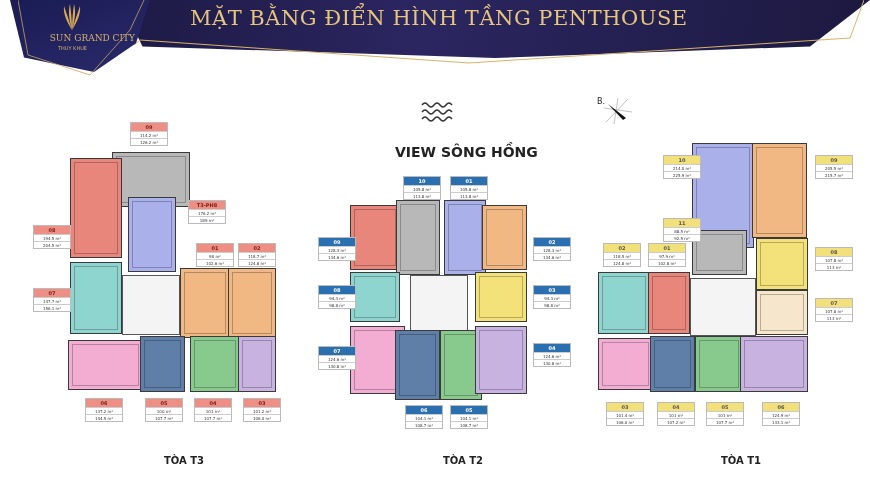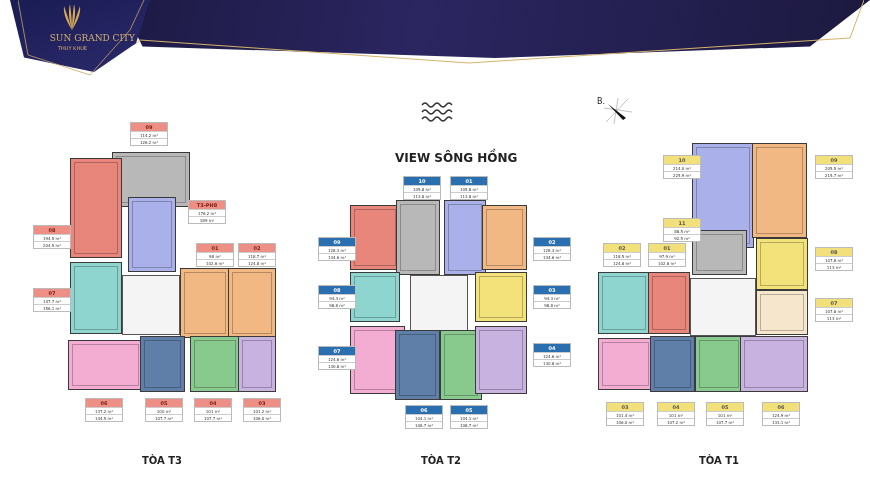--- a/index.html
+++ b/index.html
@@ -15,49 +15,50 @@
 
   .logo { position: absolute; left: 10px; top: 0; width: 140px; height: 72px;
     background: linear-gradient(160deg, #1a1c54, #2a2a6b);
     clip-path: polygon(0 0, 100% 0, 90% 60%, 60% 100%, 10% 80%); }
   .logo-mark { position: absolute; left: 48px; top: 2px; width: 28px; height: 30px; }
   .logo-name { position: absolute; left: 0; width: 125px; top: 33px; text-align: right; font-family: "DejaVu Serif", serif; font-size: 9px; color: #d3b06e; }
   .logo-sub { position: absolute; left: 0; width: 125px; top: 45px; text-align: center; font-size: 5px; color: #d3b06e; }
 
   
   .waves { position: absolute; left: 420px; top: 100px; width: 36px; height: 24px; }
-  .view-label { position: absolute; left: 395px; top: 151px; font-size: 12px; font-weight: bold; color: #222; white-space: nowrap; }
+  .view-label { position: absolute; left: 395px; top: 144px; font-size: 14px; font-weight: bold; color: #222; white-space: nowrap; }
 
   .compass { position: absolute; left: 596px; top: 96px; width: 40px; height: 30px; }
   .compass-label { position: absolute; left: 597px; top: 97px; font-size: 8px; color: #222; }
 
   
   .plan { position: absolute; }
   .unit { position: absolute; border: 1.3px solid #3a3a3a; }
   .unit::after { content: ""; position: absolute; inset: 3px; border: 0.6px solid rgba(0,0,0,0.25); }
   .core { position: absolute; background: #f4f4f4; border: 1px solid #555; }
 
   
   .tag { position: absolute; width: 38px; background: #fff; border: 0.6px solid #bbb; text-align: center; }
   .tag .hd { font-size: 5px; font-weight: bold; height: 8px; line-height: 8px; }
   .tag .r { font-size: 4px; height: 7px; line-height: 7px; color: #333; border-top: 0.5px solid #ccc; }
   .t3 .hd { background: #ee8f86; color: #7a1b13; }
   .t2 .hd { background: #2a6fb0; color: #fff; }
   .t1 .hd { background: #f2e07a; color: #555; }
 
-  .tower-name { position: absolute; font-size: 10px; font-weight: bold; color: #222; white-space: nowrap; }
+  .tower-name { position: absolute; font-size: 10px; font-weight: bold; color: #222; white-space: nowrap; margin-left: 22px; }
 </style>
 </head>
 <body>
 
 <div class="banner">
   <div class="banner-bg"></div>
   <svg class="banner-line" viewBox="0 0 730 65">
     <polyline points="0,45 6,40 335,63 716,38 730,0" fill="none" stroke="#d6b36a" stroke-width="1"></polyline>
   </svg>
+  <div class="title">MẶT BẰNG ĐIỂN HÌNH TẦNG PENTHOUSE</div>
 </div>
 
 <div class="logo">
   <svg class="logo-mark" viewBox="0 0 28 30">
     <g fill="#d6a955">
       <path d="M14 28 C9 20 5 12 6 4 C8 10 11 18 14 28Z"></path>
       <path d="M14 28 C11 18 10 9 12 2 C13 10 14 18 14 28Z"></path>
       <path d="M14 28 C17 18 18 9 16 2 C15 10 14 18 14 28Z"></path>
       <path d="M14 28 C19 20 23 12 22 4 C20 10 17 18 14 28Z"></path>
     </g>

